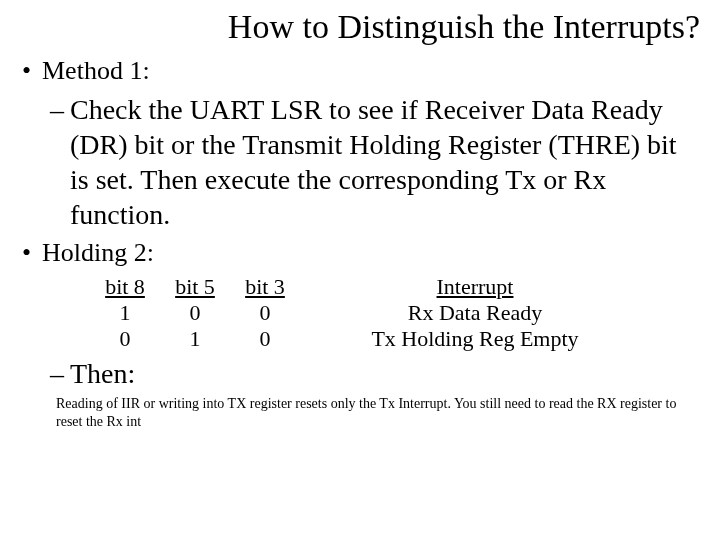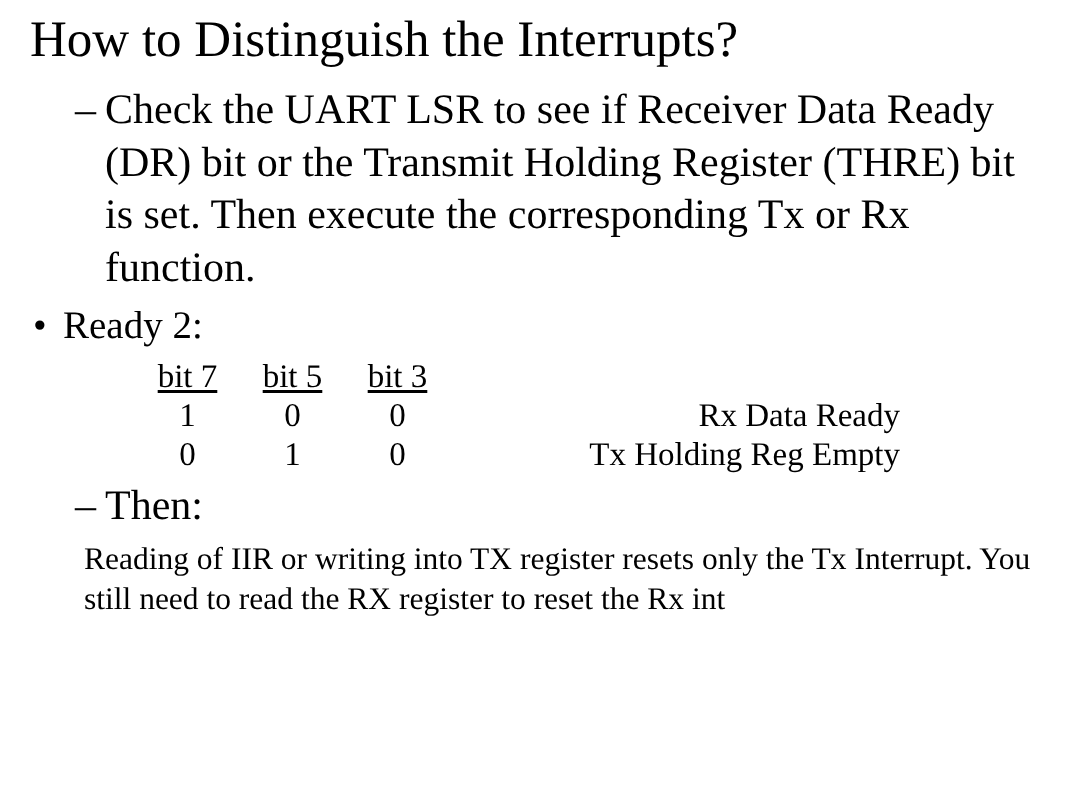--- a/index.html
+++ b/index.html
@@ -10,21 +10,21 @@
     font-family: "Times New Roman", Times, serif;
     color: #000;
     background: #fff;
     overflow: hidden;
   }
   .slide {
     padding: 8px 20px 0 20px;
   }
   .title {
     font-size: 34px;
-    text-align: left;
+    text-align: right;
     margin: 0 0 10px 0;
     font-weight: normal;
   }
   .bullet-l1 {
     font-size: 26px;
     margin: 6px 0 6px 0;
     padding-left: 22px;
     position: relative;
   }
   .bullet-l1::before {
@@ -53,46 +53,48 @@
   .trow {
     display: flex;
   }
   .tcell {
     text-align: center;
   }
   .c-bit2 { width: 70px; }
   .c-bit1 { width: 70px; }
   .c-bit0 { width: 70px; }
   .c-spacer { width: 50px; }
-  .c-int { width: 250px; text-align: right; }
+  .c-int { width: 250px; text-align: center; }
   .hdr span { text-decoration: underline; }
   .hdr .c-int { text-align: center; }
   .note-body {
-    font-size: 21px;
+    font-size: 14px;
     margin: 2px 0 0 36px;
     line-height: 1.3;
   }
 </style>
 </head>
 <body>
 
 <div class="slide">
 
   <h1 class="title">How to Distinguish the Interrupts?</h1>
 
+  <div class="bullet-l1">Method 1:</div>
   <div class="bullet-l2">Check the UART LSR to see if Receiver Data Ready (DR) bit or the Transmit Holding Register (THRE) bit is set. Then execute the corresponding Tx or Rx function.</div>
 
-  <div class="bullet-l1">Ready 2:</div>
+  <div class="bullet-l1">Holding 2:</div>
 
   <div class="table-area">
     <div class="trow hdr">
-      <div class="tcell c-bit2"><span>bit 7</span></div>
+      <div class="tcell c-bit2"><span>bit 8</span></div>
       <div class="tcell c-bit1"><span>bit 5</span></div>
       <div class="tcell c-bit0"><span>bit 3</span></div>
       <div class="tcell c-spacer"></div>
+      <div class="tcell c-int"><span>Interrupt</span></div>
     </div>
     <div class="trow">
       <div class="tcell c-bit2">1</div>
       <div class="tcell c-bit1">0</div>
       <div class="tcell c-bit0">0</div>
       <div class="tcell c-spacer"></div>
       <div class="tcell c-int">Rx Data Ready</div>
     </div>
     <div class="trow">
       <div class="tcell c-bit2">0</div>

